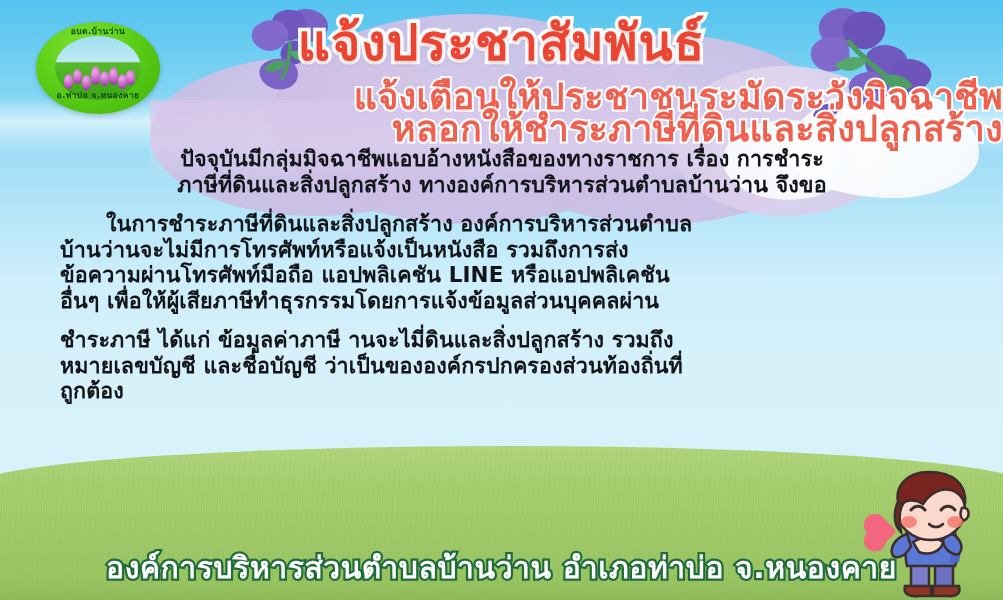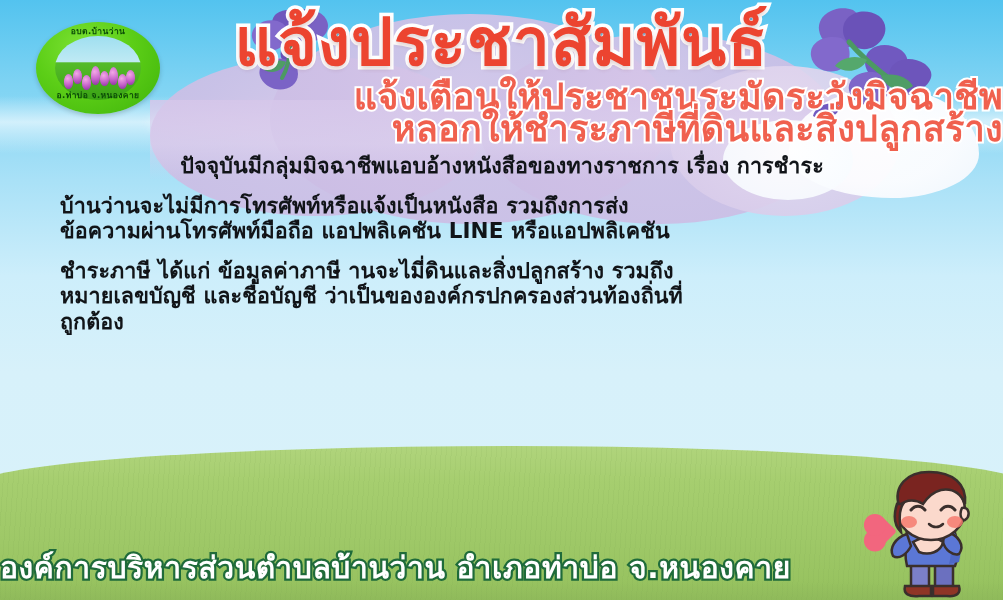--- a/index.html
+++ b/index.html
@@ -90,21 +90,21 @@
   }
   .crest .flora i{
     position:absolute; width:9px; height:15px; border-radius:50% 50% 44% 44%;
     background:radial-gradient(circle at 40% 30%,#f3a8e6 0%,#c460c9 55%,#8a2fa0 100%);
   }
 
   
   .headline{
     position:absolute; left:0; right:0; top:16px;
     text-align:center;
-    font-size:66px; line-height:54px; font-weight:bold;
+    font-size:50px; line-height:54px; font-weight:bold;
     color:#ec4430;
     -webkit-text-stroke:7px #ffffff;
     paint-order:stroke fill;
     text-shadow:0 3px 4px rgba(120,60,60,.22);
     letter-spacing:1px;
   }
   .subline{
     position:absolute; left:0; right:0;
     text-align:right;
     font-size:36px; line-height:33px; font-weight:bold;
@@ -117,21 +117,21 @@
   .subline.s2{ top:112px; }
 
   
   .body-copy{
     position:absolute; left:22px; width:960px; top:146px;
     color:#111418;
     font-size:21.5px; line-height:25.5px; font-weight:bold;
     text-align:center;
     letter-spacing:.1px;
   }
-  .para{ margin-bottom:14px;margin-top:7px; }
+  .para{ margin-bottom:14px; }
   .para.p1{ text-align:center; }
   .para.p2,.para.p3{ text-align:left; padding-left:38px; padding-right:38px; }
   .para.p2 .lead,.para.p3 .lead{ display:inline-block; width:46px; }
 
   
   .grass{
     position:absolute; left:-30px; right:-30px; bottom:-6px; height:160px;
     background:linear-gradient(180deg,#b0d47c 0%,#a6ce6f 22%,#9ec867 60%,#94c05c 100%);
     border-radius:52% 50% 0 0 / 42px 42px 0 0;
   }
@@ -141,20 +141,21 @@
     background:repeating-linear-gradient(94deg,rgba(120,160,80,.10) 0 1px,rgba(0,0,0,0) 1px 5px);
   }
   .grass-shade{
     position:absolute; left:-30px; right:-30px; bottom:-6px; height:26px;
     background:linear-gradient(180deg,rgba(130,170,85,0) 0%,rgba(128,168,84,.35) 100%);
   }
 
   
   .footer{
     position:absolute; left:0; right:0; bottom:14px;
+    text-align:center;
     font-size:30px; line-height:36px; font-weight:bold;
     color:#ffffff;
     -webkit-text-stroke:4.5px #1f6b3a;
     paint-order:stroke fill;
     letter-spacing:.6px;
   }
 
   
   .boy{ position:absolute; right:4px; bottom:0; width:150px; height:132px; }
   .heart{
@@ -238,25 +239,28 @@
   </div>
 
   <div class="headline">แจ้งประชาสัมพันธ์</div>
   <div class="subline s1">แจ้งเตือนให้ประชาชนระมัดระวังมิจฉาชีพ</div>
   <div class="subline s2">หลอกให้ชำระภาษีที่ดินและสิ่งปลูกสร้าง</div>
 
   <div class="body-copy">
 
     <div class="para p1">
       <div>ปัจจุบันมีกลุ่มมิจฉาชีพแอบอ้างหนังสือของทางราชการ เรื่อง การชำระ</div>
+      <div>ภาษีที่ดินและสิ่งปลูกสร้าง ทางองค์การบริหารส่วนตำบลบ้านว่าน จึงขอ</div>
     </div>
 
     <div class="para p2">
+      <div><span class="lead"></span><span>ในการชำระภาษีที่ดินและสิ่งปลูกสร้าง องค์การบริหารส่วนตำบล</span></div>
       <div>บ้านว่านจะไม่มีการโทรศัพท์หรือแจ้งเป็นหนังสือ รวมถึงการส่ง</div>
       <div>ข้อความผ่านโทรศัพท์มือถือ แอปพลิเคชัน LINE หรือแอปพลิเคชัน</div>
+      <div>อื่นๆ เพื่อให้ผู้เสียภาษีทำธุรกรรมโดยการแจ้งข้อมูลส่วนบุคคลผ่าน</div>
     </div>
 
     <div class="para p3">
       <div>ชำระภาษี ได้แก่ ข้อมูลค่าภาษี านจะไมี่ดินและสิ่งปลูกสร้าง รวมถึง</div>
       <div>หมายเลขบัญชี และชื่อบัญชี ว่าเป็นขององค์กรปกครองส่วนท้องถิ่นที่</div>
       <div>ถูกต้อง</div>
     </div>
 
   </div>
 

